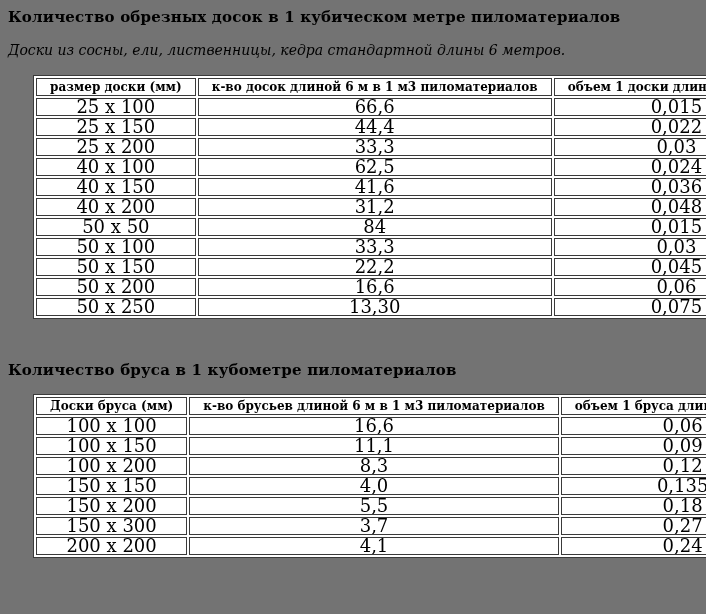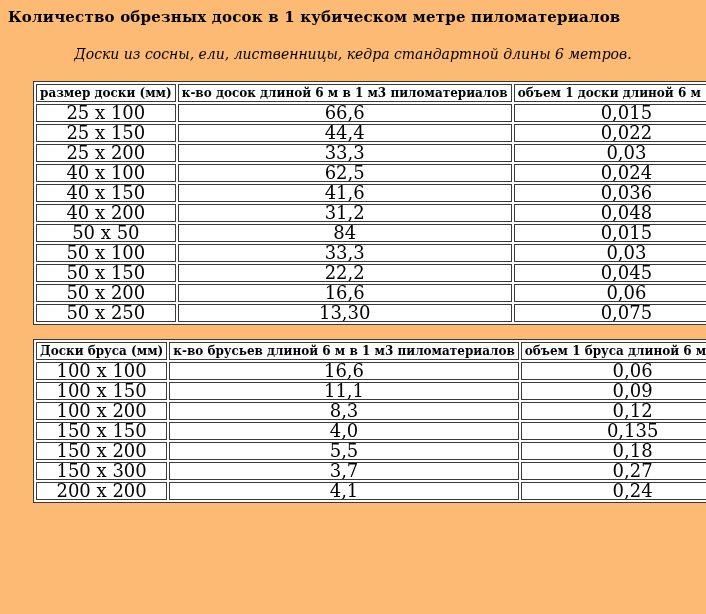--- a/index.html
+++ b/index.html
@@ -8,50 +8,50 @@
     background: #ffffff;
     color: #000000;
     font-family: "DejaVu Serif", serif;
   }
   .page {
     width: 706px;
     height: 614px;
     box-sizing: border-box;
     padding: 8px 8px 0 8px;
     overflow: hidden;
-    background: #fdba74;
+    background: #737373;
   }
   .section-title {
     font-size: 15px;
     font-weight: bold;
     margin: 0;
     line-height: 19px;
     letter-spacing: 0.2px;
   }
   .notes {
     margin: 12px 0 0 0;
     font-style: italic;
     font-size: 14px;
     line-height: 22px;
   }
-  .note-line { margin: 16px; text-align: center; }
+  .note-line { margin: 0; }
   table.data-table {
     width: 657px;
     margin: 14px 0 0 25px;
     border-collapse: separate;
     border-spacing: 2px;
     border: 1px solid #3a3a3a;
     background: #ffffff;
   }
   table.data-table th,
   table.data-table td {
     border: 1px solid #3a3a3a;
     text-align: center;
     white-space: nowrap;
-    padding: 0 3px;
+    padding: 0 13px;
     line-height: 16px;
     overflow: hidden;
   }
   table.data-table th { font-size: 12px; font-weight: bold; }
   table.data-table td { font-size: 18px; }
   .t1-c1 { width: 131px; }
   .t1-c2 { width: 310px; }
   .t1-c3 { width: 204px; }
   .t2-c1 { width: 124px; }
   .t2-c2 { width: 328px; }
@@ -134,20 +134,21 @@
           <td>0,06</td>
         </tr>
         <tr>
           <td>50 х 250</td>
           <td>13,30</td>
           <td>0,075</td>
         </tr>
       </tbody>
   </table>
 
+  <h1 class="section-title second">Количество бруса в 1 кубометре пиломатериалов</h1>
 
   <table class="data-table">
     <colgroup>
       <col class="t2-c1">
         <col class="t2-c2">
         <col class="t2-c3">
     </colgroup>
     <thead>
       <tr>
         <th>Доски бруса (мм)</th>

